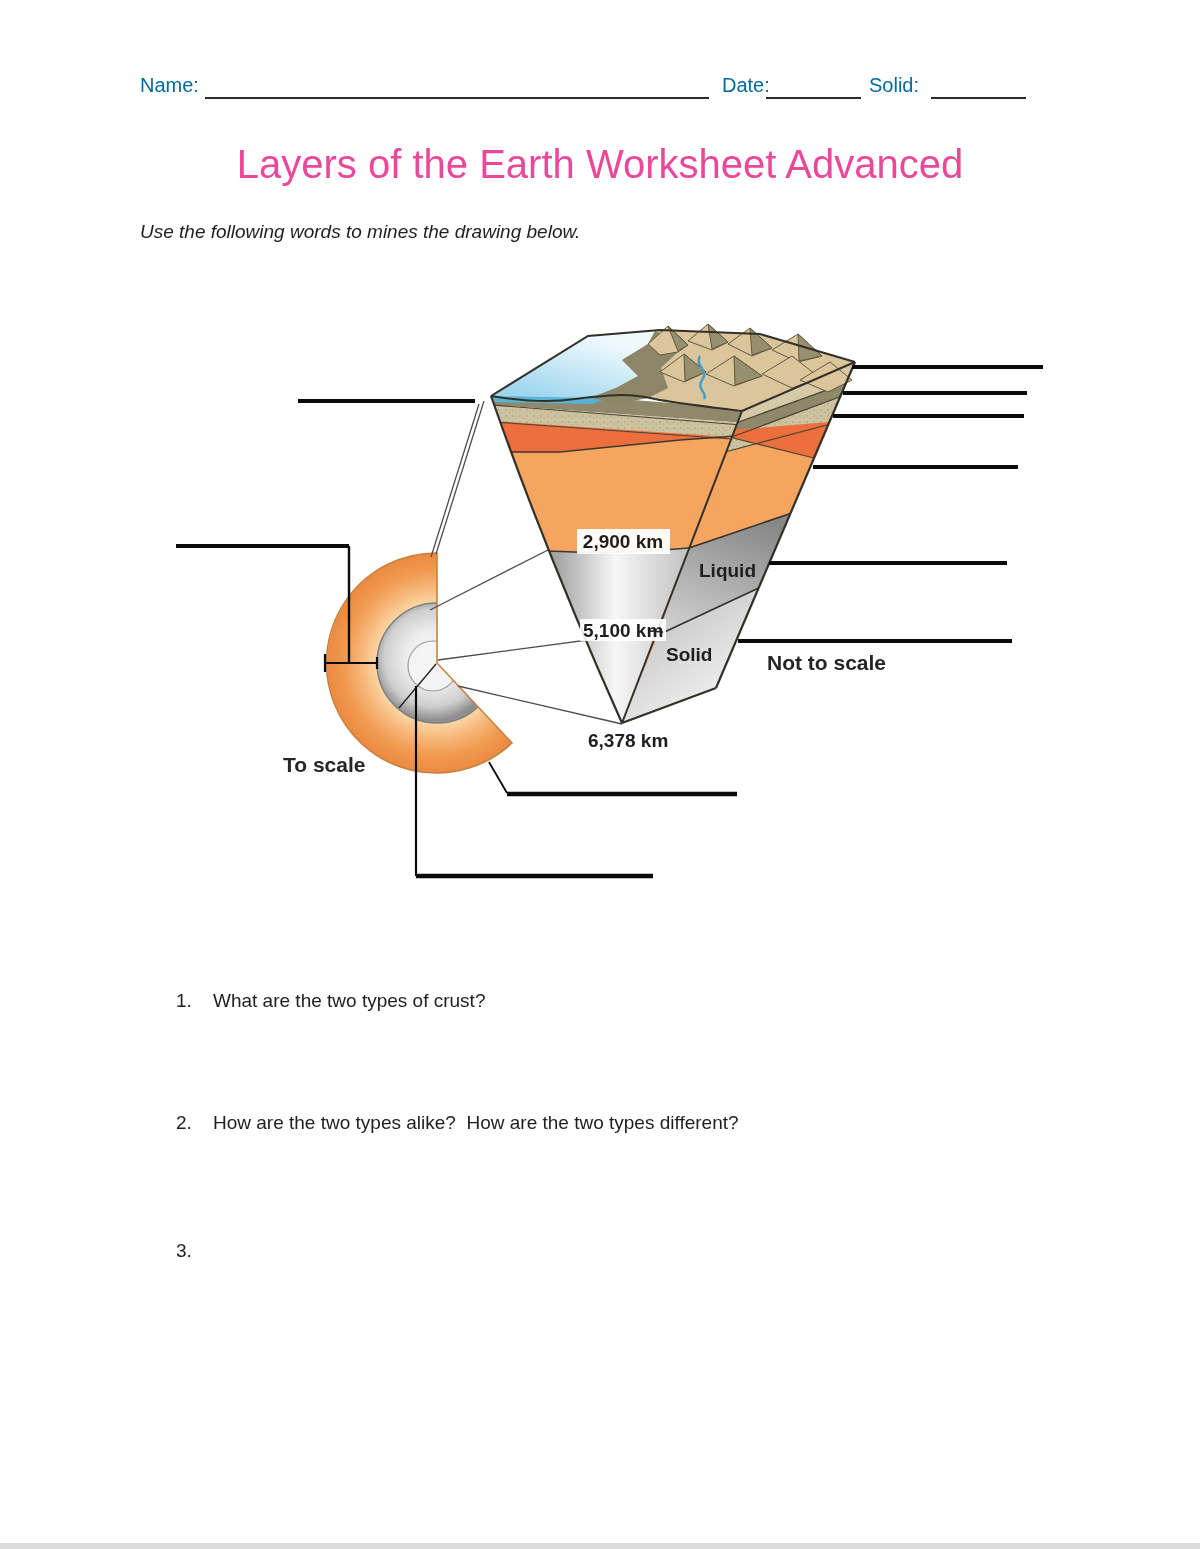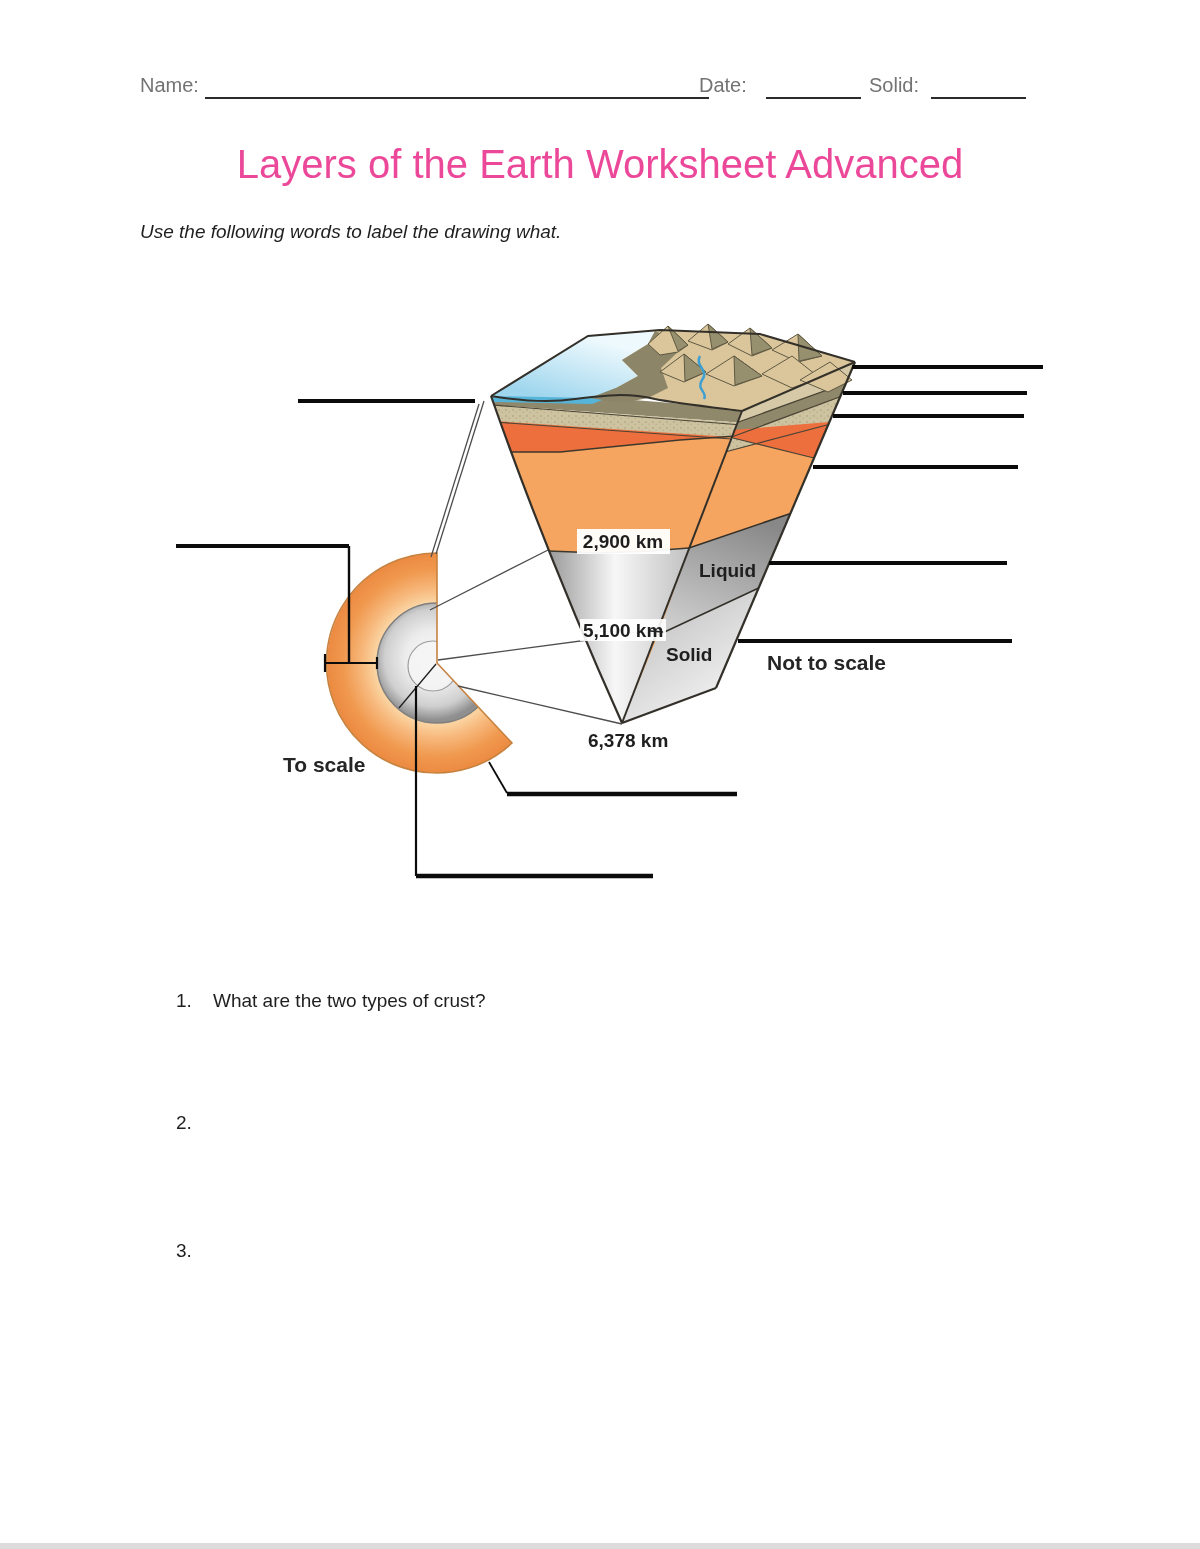--- a/index.html
+++ b/index.html
@@ -2,42 +2,42 @@
 <html><head>
 <meta charset="utf-8">
 <style>
   html,body{margin:0;padding:0;}
   body{
     width:1200px;height:1549px;position:relative;background:#ffffff;
     font-family:"Liberation Sans","DejaVu Sans",sans-serif;color:#1c1c1c;
     overflow:hidden;
   }
   .abs{position:absolute;}
-  .hdr-label{font-size:20px;color:#737373;}
+  .hdr-label{font-size:20px;color:#0369a1;}
   .hdr-line{border-bottom:2px solid #2b2b2b;height:22px;}
   .title{left:0;top:142px;width:1200px;text-align:center;font-size:40px;color:#ec4899;letter-spacing:0px;}
   .instruction{left:140px;top:221px;font-size:19px;font-style:italic;color:#1f1f1f;}
   .question{display:flex;font-size:19px;color:#1f1f1f;}
   .qnum{width:37px;flex:0 0 37px;}
   .qtext{white-space:pre-wrap;}
   .bottom-strip{left:0;top:1543px;width:1200px;height:6px;background:#dcdcdc;}
   svg text{font-family:"Liberation Sans","DejaVu Sans",sans-serif;}
 </style>
 </head>
 <body>
 
 <div class="abs hdr-label" style="left:140px;top:74px;">Name:</div>
 <div class="abs hdr-line" style="left:205px;top:75px;width:504px;"></div>
-<div class="abs hdr-label" style="left:699px;top:74px;">Date:</div>
+<div class="abs hdr-label" style="left:722px;top:74px;">Date:</div>
 <div class="abs hdr-line" style="left:766px;top:75px;width:95px;"></div>
 <div class="abs hdr-label" style="left:869px;top:74px;">Solid:</div>
 <div class="abs hdr-line" style="left:931px;top:75px;width:95px;"></div>
 
 <div class="abs title">Layers of the Earth Worksheet Advanced</div>
-<div class="abs instruction">Use the following words to label the drawing what.</div>
+<div class="abs instruction">Use the following words to mines the drawing below.</div>
 
 <svg class="abs" style="left:0;top:0;" width="1200" height="1549" viewBox="0 0 1200 1549">
   <defs>
     <pattern id="speck" width="7" height="6" patternUnits="userSpaceOnUse">
       <rect width="7" height="6" fill="#cdc3a1"></rect>
       <circle cx="2" cy="2" r="0.8" fill="#a69a74"></circle>
       <circle cx="5.2" cy="4.2" r="0.7" fill="#b5a87e"></circle>
     </pattern>
     <linearGradient id="waterGrad" gradientUnits="userSpaceOnUse" x1="580" y1="334" x2="560" y2="402">
       <stop offset="0" stop-color="#eef9fd"></stop>
@@ -206,18 +206,19 @@
     </g>
   </g>
 </svg>
 
 <div class="abs question" style="left:176px;top:990px;width:900px;">
   <span class="qnum">1.</span>
   <span class="qtext">What are the two types of crust?</span>
 </div>
 <div class="abs question" style="left:176px;top:1112px;width:900px;">
   <span class="qnum">2.</span>
+  <span class="qtext">How are the two types alike?  How are the two types different?</span>
 </div>
 <div class="abs question" style="left:176px;top:1240px;width:920px;">
   <span class="qnum">3.</span>
 </div>
 
 <div class="abs bottom-strip"></div>
 
 </body></html>

